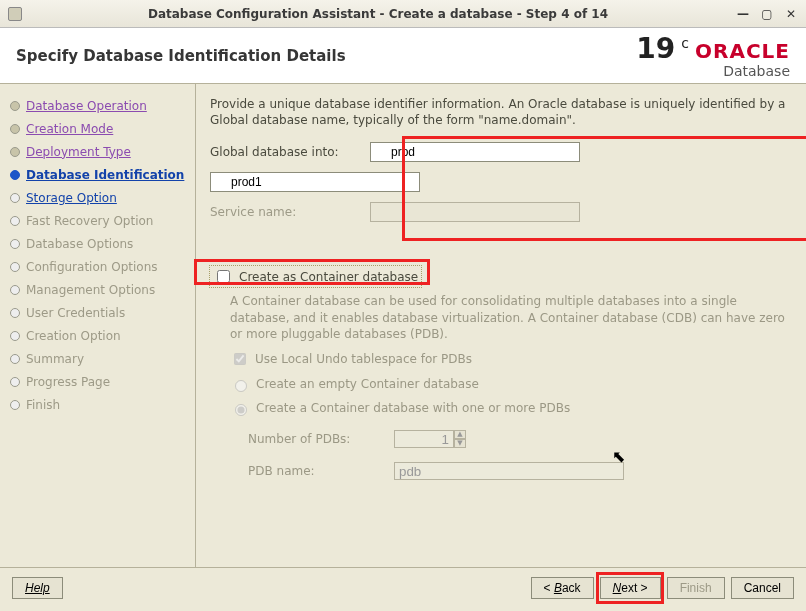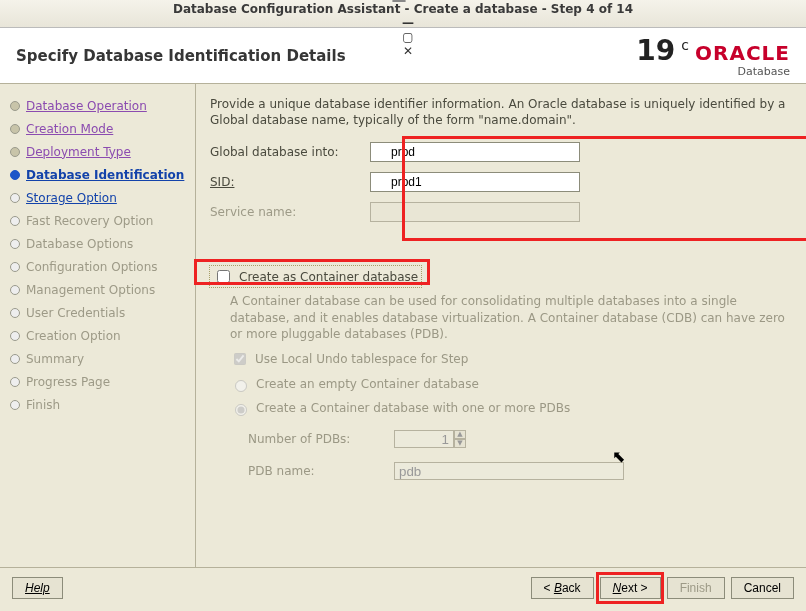--- a/index.html
+++ b/index.html
@@ -15,21 +15,20 @@
   }
   .titlebar {
     height: 28px;
     background: linear-gradient(#f5f3ea, #e8e5d9);
     border-bottom: 1px solid #bbb;
     display: flex;
     align-items: center;
     padding: 0 8px;
     color: #3a3a3a;
     font-weight: bold;
-    flex-direction: column;
   }
   .titlebar .icon {
     width: 14px; height: 14px;
     border: 1px solid #888;
     border-radius: 2px;
     margin-right: 8px;
     background: #d0cdb8;
   }
   .titlebar .title { flex: 1; text-align: center; font-size: 12px; }
   .tb-btn {
@@ -51,21 +50,21 @@
   .header h1 {
     flex: 1;
     font-size: 15px;
     font-weight: bold;
     margin: 0;
   }
   .brand { display: flex; align-items: baseline; gap: 6px; }
   .brand .ver { font-size: 28px; font-weight: bold; color: #222; }
   .brand .vsup { font-size: 14px; color: #222; position: relative; top: -10px;}
   .brand .oracle { color: #c7002b; font-weight: bold; font-size: 20px; letter-spacing: 1px;}
-  .brand .db { font-size: 11px; color: #555; margin-left: -4px; }
+  .brand .db { font-size: 14px; color: #555; margin-left: -4px; }
   .workarea {
     display: flex;
     height: 484px;
     border-bottom: 1px solid #b5b19a;
   }
   .sidebar {
     width: 196px;
     border-right: 1px solid #b5b19a;
     padding: 10px 8px;
     font-size: 12px;
@@ -251,40 +250,39 @@
     <div class="redbox" style="left:206px; top:52px; width:428px; height:105px;"></div>
     <div class="redbox" style="left:-2px; top:175px; width:236px; height:26px;"></div>
 
     <div class="intro">Provide a unique database identifier information. An Oracle database is uniquely identified by a Global database name, typically of the form "name.domain".</div>
 
     <div class="form-row">
       <label><span class="underline-first">Global database into:</span></label>
       <input type="text" value="prod" style="">
     </div>
     <div class="form-row">
-      <label><span style="text-decoration:underline">SID:</span></label>
       <input type="text" value="prod1" style="">
     </div>
     <div class="form-row disabled">
       <label>Service name:</label>
       <input type="text" disabled="" value="" style="">
     </div>
 
     <div class="section-gap"></div>
 
     <div class="cdb-check">
       <input type="checkbox" style="">
       <span style="text-decoration:underline">Create as Container database</span>
     </div>
 
     <div class="cdb-sub">
       <div>A Container database can be used for consolidating multiple databases into a single database, and it enables database virtualization. A Container database (CDB) can have zero or more pluggable databases (PDB).</div>
       <div class="opt">
         <input type="checkbox" checked="" disabled="" style="">
-        <span>Use Local Undo tablespace for Step</span>
+        <span>Use Local Undo tablespace for PDBs</span>
       </div>
       <div class="opt">
         <input type="radio" disabled="" style="">
         <span>Create an empty Container database</span>
       </div>
       <div class="opt">
         <input type="radio" checked="" disabled="" style="">
         <span>Create a Container database with one or more PDBs</span>
       </div>
       <div class="cdb-row" style="padding-left:18px">

